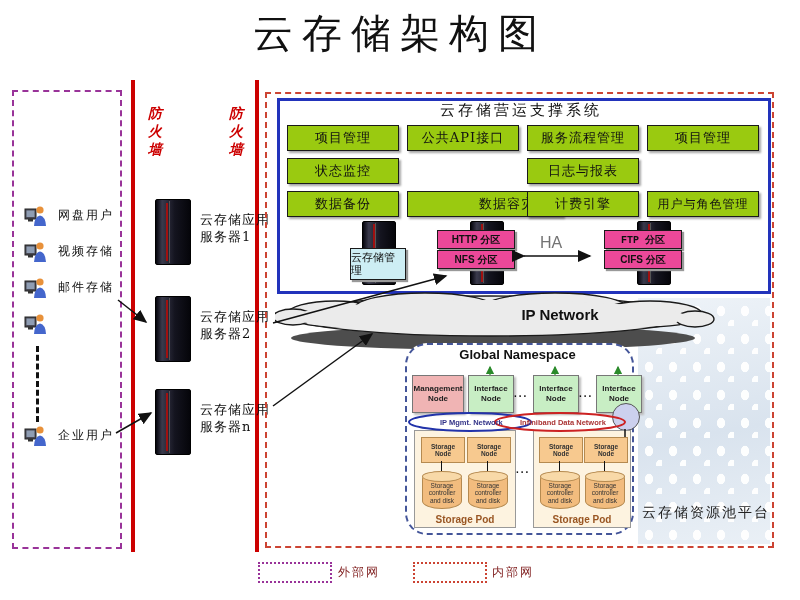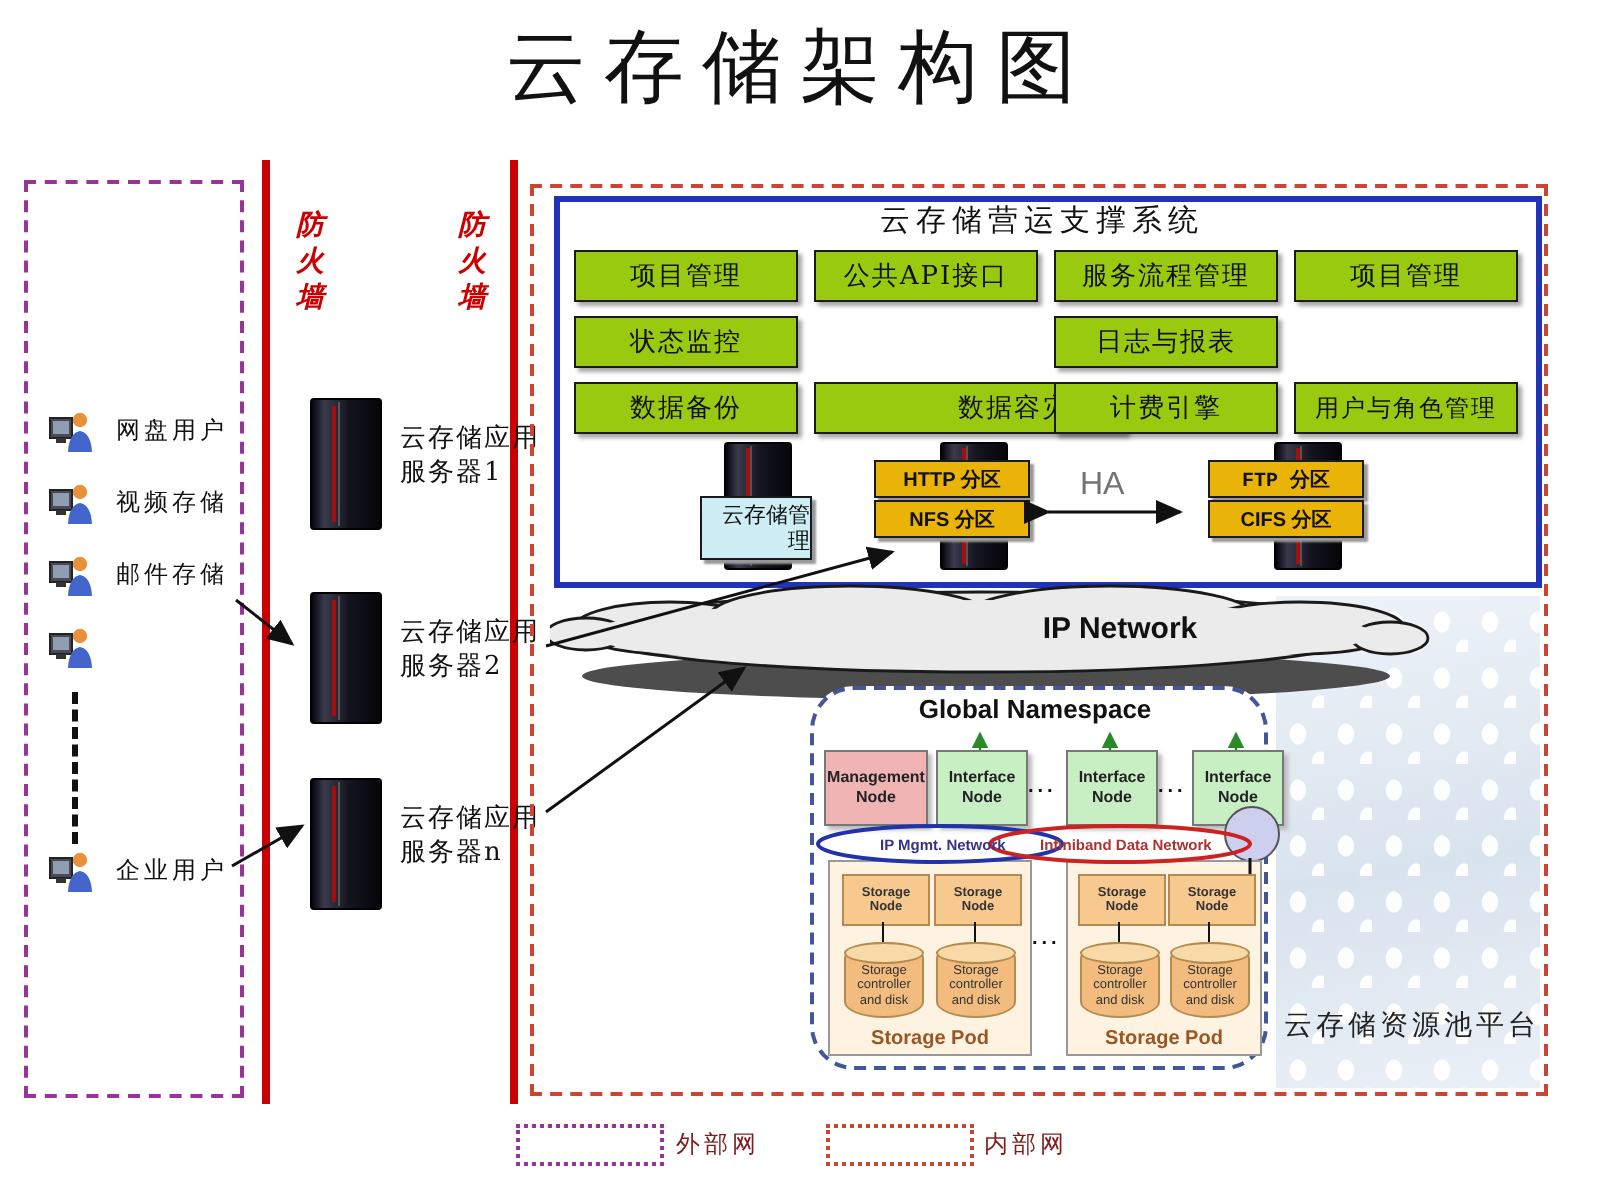--- a/index.html
+++ b/index.html
@@ -33,26 +33,26 @@
   .tower::after{content:'';position:absolute;left:38%;top:2%;bottom:2%;width:1px;background:#555;}
   .srv-label{left:200px;width:74px;font-size:13px;line-height:1.3;letter-spacing:1px;color:#111;}
   
   .oss-box{left:277px;top:98px;width:488px;height:190px;border:3px solid #2233bb;background:#fff;}
   .oss-title{left:277px;top:101px;width:488px;text-align:center;font-size:15px;
              letter-spacing:3px;color:#111;}
   .module{width:110px;height:24px;background:#9aca10;border:1px solid #1a1a1a;
           box-shadow:2px 2px 2px rgba(0,0,0,.35);display:flex;align-items:center;
           justify-content:center;font-size:13px;letter-spacing:1px;color:#111;white-space:nowrap;}
   
-  .part{width:76px;height:17px;background:#eab308;border:1px solid #1a1a1a;
+  .part{width:76px;height:17px;background:#ec4899;border:1px solid #1a1a1a;
         box-shadow:2px 2px 1px #999;display:flex;align-items:center;justify-content:center;
         font-family:"Liberation Sans",sans-serif;font-weight:bold;font-size:10px;color:#111;}
   .mgmt-label{width:54px;height:30px;background:#cdeef4;border:1px solid #1a1a1a;
         box-shadow:2px 2px 1px #999;display:flex;align-items:center;justify-content:center;
-        text-align:right;font-size:11px;line-height:1.2;color:#111;}
+        text-align:left;font-size:11px;line-height:1.2;color:#111;}
   .ha{left:540px;top:234px;font-size:16px;font-family:"Liberation Sans",sans-serif;color:#737373;}
   
   .cloud-label{left:500px;top:306px;width:120px;text-align:center;font-family:"Liberation Sans",sans-serif;
                font-weight:bold;font-size:15px;color:#111;}
   
   .gns-box{left:405px;top:343px;width:225px;height:188px;border:2px dashed #445599;
            border-radius:22px;background:#fff;}
   .gns-title{left:405px;top:347px;width:225px;text-align:center;font-family:"Liberation Sans",sans-serif;
              font-weight:bold;font-size:13px;color:#111;}
   .node{height:36px;border:1px solid #777;box-shadow:2px 2px 2px #bbb;display:flex;

